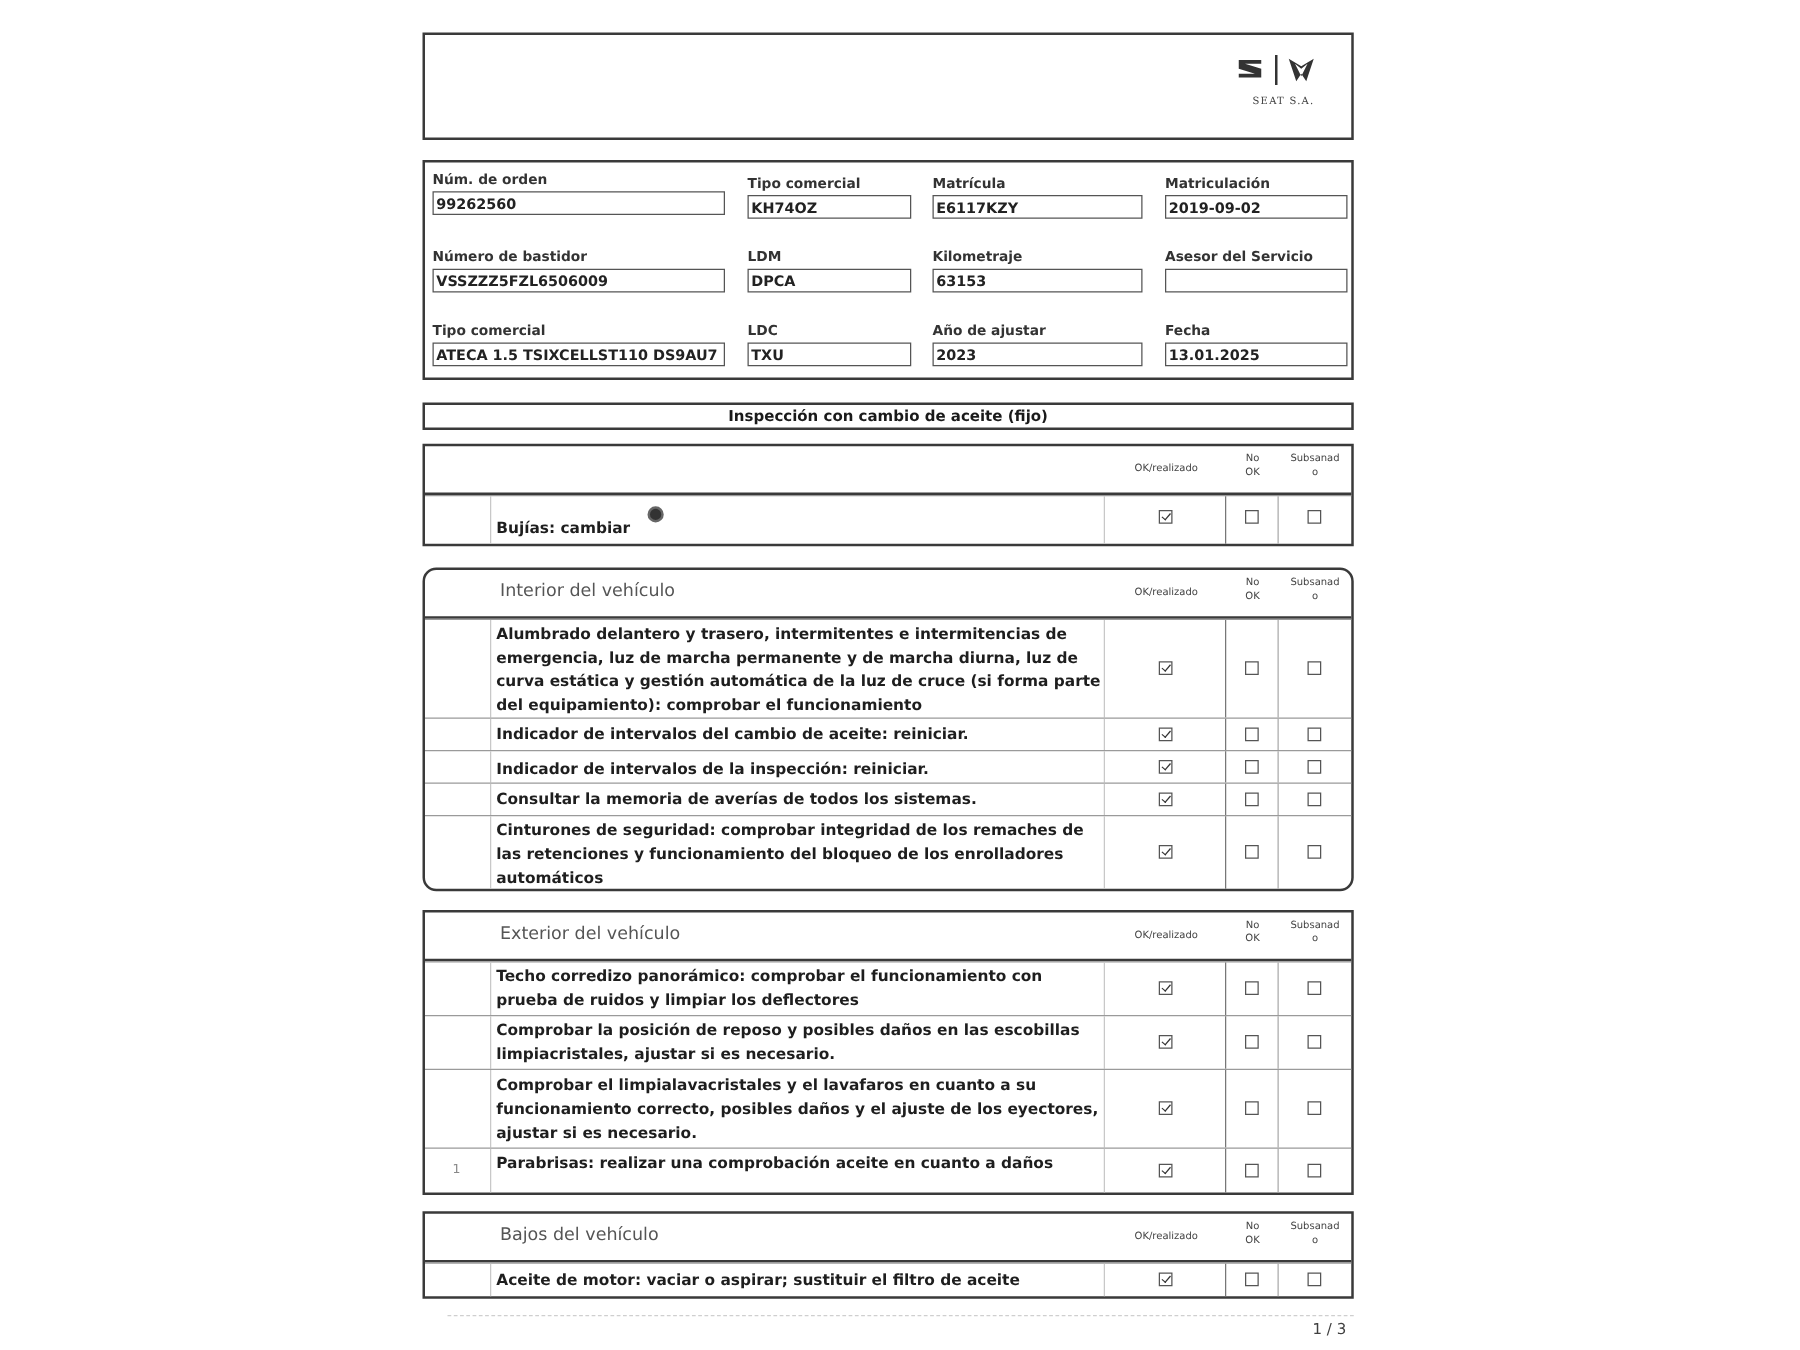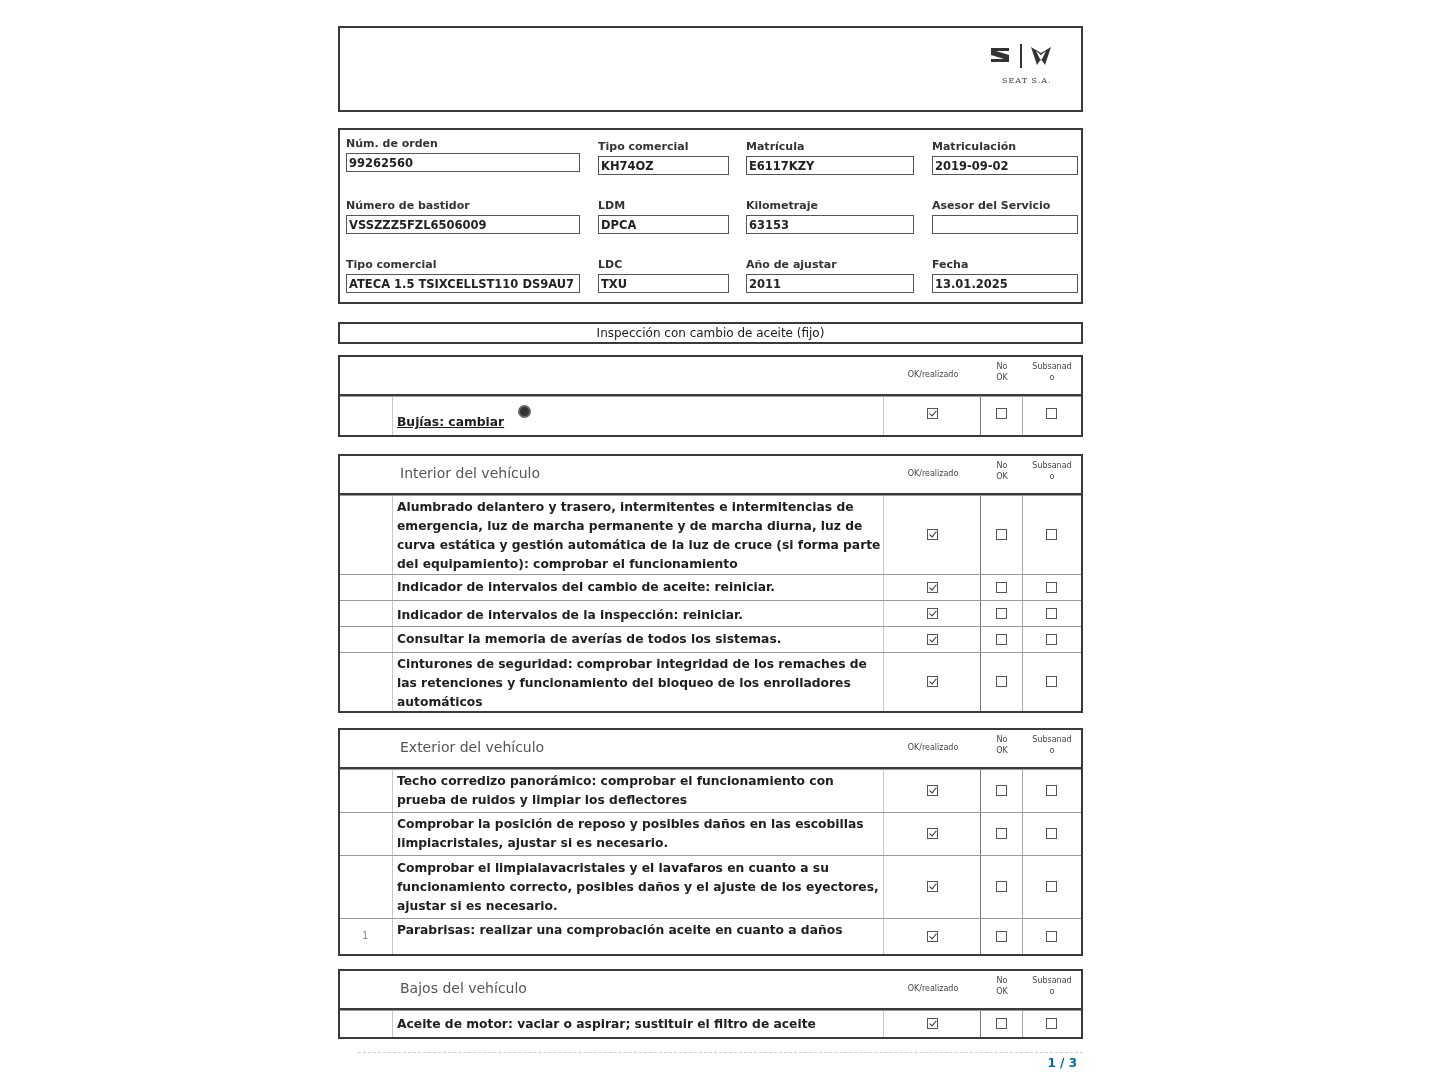--- a/index.html
+++ b/index.html
@@ -20,21 +20,21 @@
 
   .info-box { position: absolute; left: 0; top: 102px; width: 741px; height: 172px;
               border: 2px solid #3a3a3a; }
   .field { position: absolute; }
   .field .lbl { font-size: 11px; font-weight: bold; color: #333; height: 14px; white-space: nowrap; }
   .field .val { margin-top: 2px; height: 19px; border: 1.5px solid #555; font-size: 11.5px; font-weight: bold;
                 line-height: 19px; padding-left: 2px; white-space: nowrap; overflow: hidden; color: #222;
                 font-family: "DejaVu Sans", sans-serif; box-sizing: border-box; }
 
   .section-bar { position: absolute; left: 0; top: 296px; width: 741px; height: 18px;
-                 border: 2px solid #3a3a3a; text-align: center; font-size: 12px; font-weight: normal; line-height: 18px; }
+                 border: 2px solid #3a3a3a; text-align: center; font-size: 12px; font-weight: bold; line-height: 18px; }
 
   .tbl { position: absolute; left: 0; width: 741px; border: 2px solid #3a3a3a; box-sizing: content-box; }
   .tbl .hdr { position: relative; height: 37px; border-bottom: 2px solid #3a3a3a; }
   .tbl .hdr .sec-title { position: absolute; left: 60px; top: 9px; font-size: 14px; color: #555; }
   .tbl .hdr .col { position: absolute; top: 4px; font-size: 8px; color: #444; text-align: center; line-height: 11px; }
   .tbl .hdr .c1 { left: 548px; width: 90px; top: 12px; }
   .tbl .hdr .c2 { left: 642px; width: 40px; }
   .tbl .hdr .c3 { left: 684px; width: 56px; }
 
   .row { position: relative; border-top: 1px solid #9a9a9a; }
@@ -48,21 +48,21 @@
   .cb { position: absolute; width: 11px; height: 11px; border: 1.5px solid #555; background: #fff;
         box-sizing: border-box; cursor: pointer; }
   .cb.checked::after { content: ""; position: absolute; left: 3px; top: 0px; width: 3px; height: 6px;
                        border: solid #333; border-width: 0 1.5px 1.5px 0; transform: rotate(40deg); }
   .cb.c-ok { left: 587px; } .cb.c-nok { left: 656px; } .cb.c-sub { left: 706px; }
 
   .bullet { position: absolute; width: 13px; height: 13px; border-radius: 50%; background: #333;
             border: 2px solid #666; box-sizing: border-box; }
 
   .footer-line { position: absolute; left: 20px; top: 1026px; width: 725px; border-top: 1px dashed #cfcfcf; }
-  .page-num { position: absolute; right: 6px; top: 1030px; font-size: 12px; font-weight: bold; color: #0369a1; }
+  .page-num { position: absolute; right: 6px; top: 1030px; font-size: 12px; font-weight: normal; color: #404040; }
 </style>
 </head>
 <body>
 
 <div class="page">
 
   <div class="title-box">
     <div class="logo">
       <svg class="seat" viewBox="0 0 20 18">
         <path d="M1 2 H19 V5 H6 L19 9 V16 H1 V13 H14 L1 9 Z" fill="#333"></path>
@@ -113,21 +113,21 @@
     <div class="field" style="left:6px;top:128px;width:234px">
       <div class="lbl">Tipo comercial</div>
       <div class="val">ATECA 1.5 TSIXCELLST110 DS9AU7</div>
     </div>
     <div class="field" style="left:258px;top:128px;width:131px">
       <div class="lbl">LDC</div>
       <div class="val">TXU</div>
     </div>
     <div class="field" style="left:406px;top:128px;width:168px">
       <div class="lbl">Año de ajustar</div>
-      <div class="val">2011</div>
+      <div class="val">2023</div>
     </div>
     <div class="field" style="left:592px;top:128px;width:146px">
       <div class="lbl">Fecha</div>
       <div class="val">13.01.2025</div>
     </div>
   </div>
 
   <div class="section-bar">Inspección con cambio de aceite (fijo)</div>
 
   <div id="tables">
@@ -136,28 +136,28 @@
           <div class="sec-title"></div>
           <div class="col c1">OK/realizado</div>
           <div class="col c2">No<br>OK</div>
           <div class="col c3">Subsanad<br>o</div>
         </div>
         <div class="row" style="height: 38px;">
           <div class="vline vl1"></div>
           <div class="vline vl2"></div>
           <div class="vline vl3"></div>
           <div class="vline vl4"></div>
-          <div class="text" style="top: 16px; text-decoration: underline;">Bujías: cambiar</div>
+          <div class="text" style="top: 16px;">Bujías: cambiar</div>
           <div class="bullet" style="left: 178px; top: 8px;"></div>
           <div class="cb c-ok checked" role="checkbox" aria-checked="true" style="top: 11px;"></div>
           <div class="cb c-nok" role="checkbox" aria-checked="false" style="top: 11px;"></div>
           <div class="cb c-sub" role="checkbox" aria-checked="false" style="top: 11px;"></div>
         </div>
       </div>
-      <div class="tbl" style="top: 428px;">
+      <div class="tbl" style="top: 428px; border-radius: 11px;">
         <div class="hdr">
           <div class="sec-title">Interior del vehículo</div>
           <div class="col c1">OK/realizado</div>
           <div class="col c2">No<br>OK</div>
           <div class="col c3">Subsanad<br>o</div>
         </div>
         <div class="row" style="height: 78px;">
           <div class="vline vl1"></div>
           <div class="vline vl2"></div>
           <div class="vline vl3"></div>

